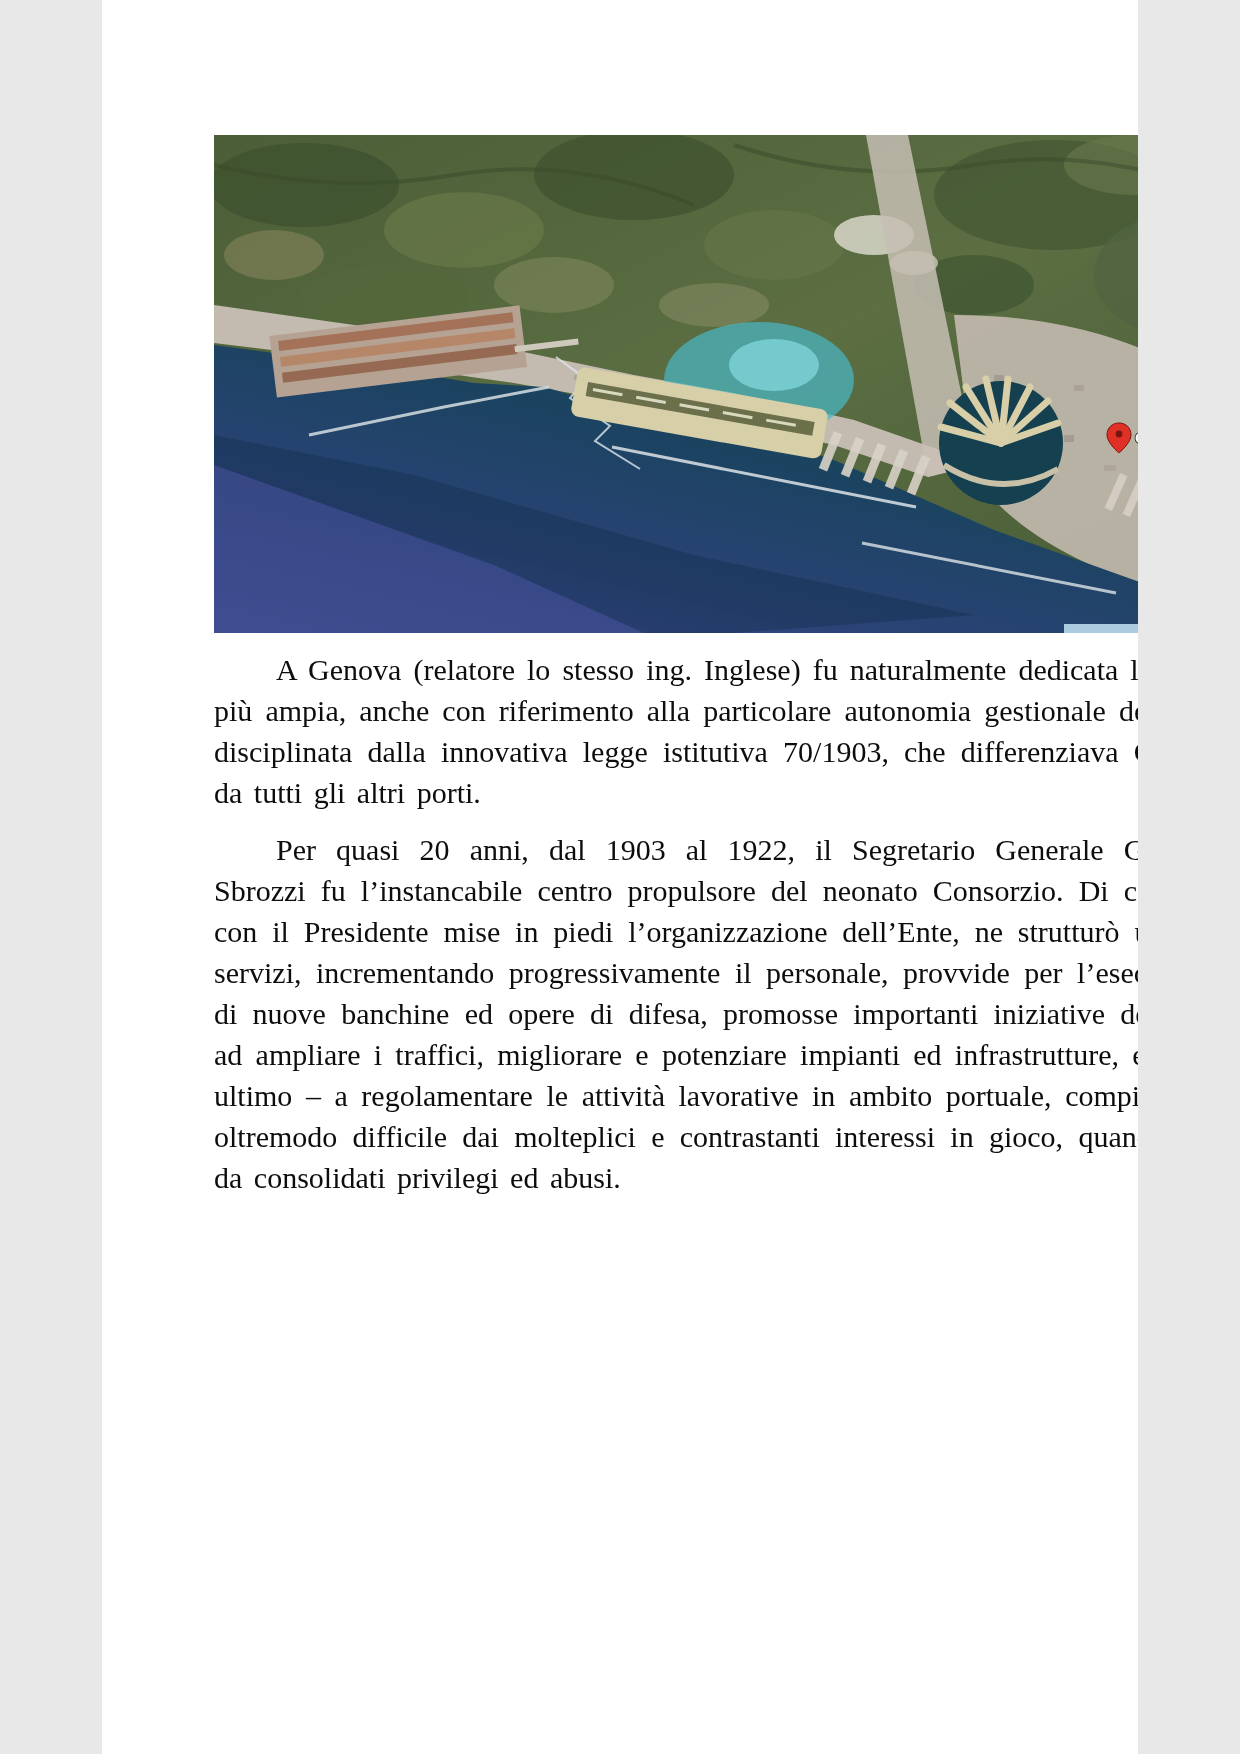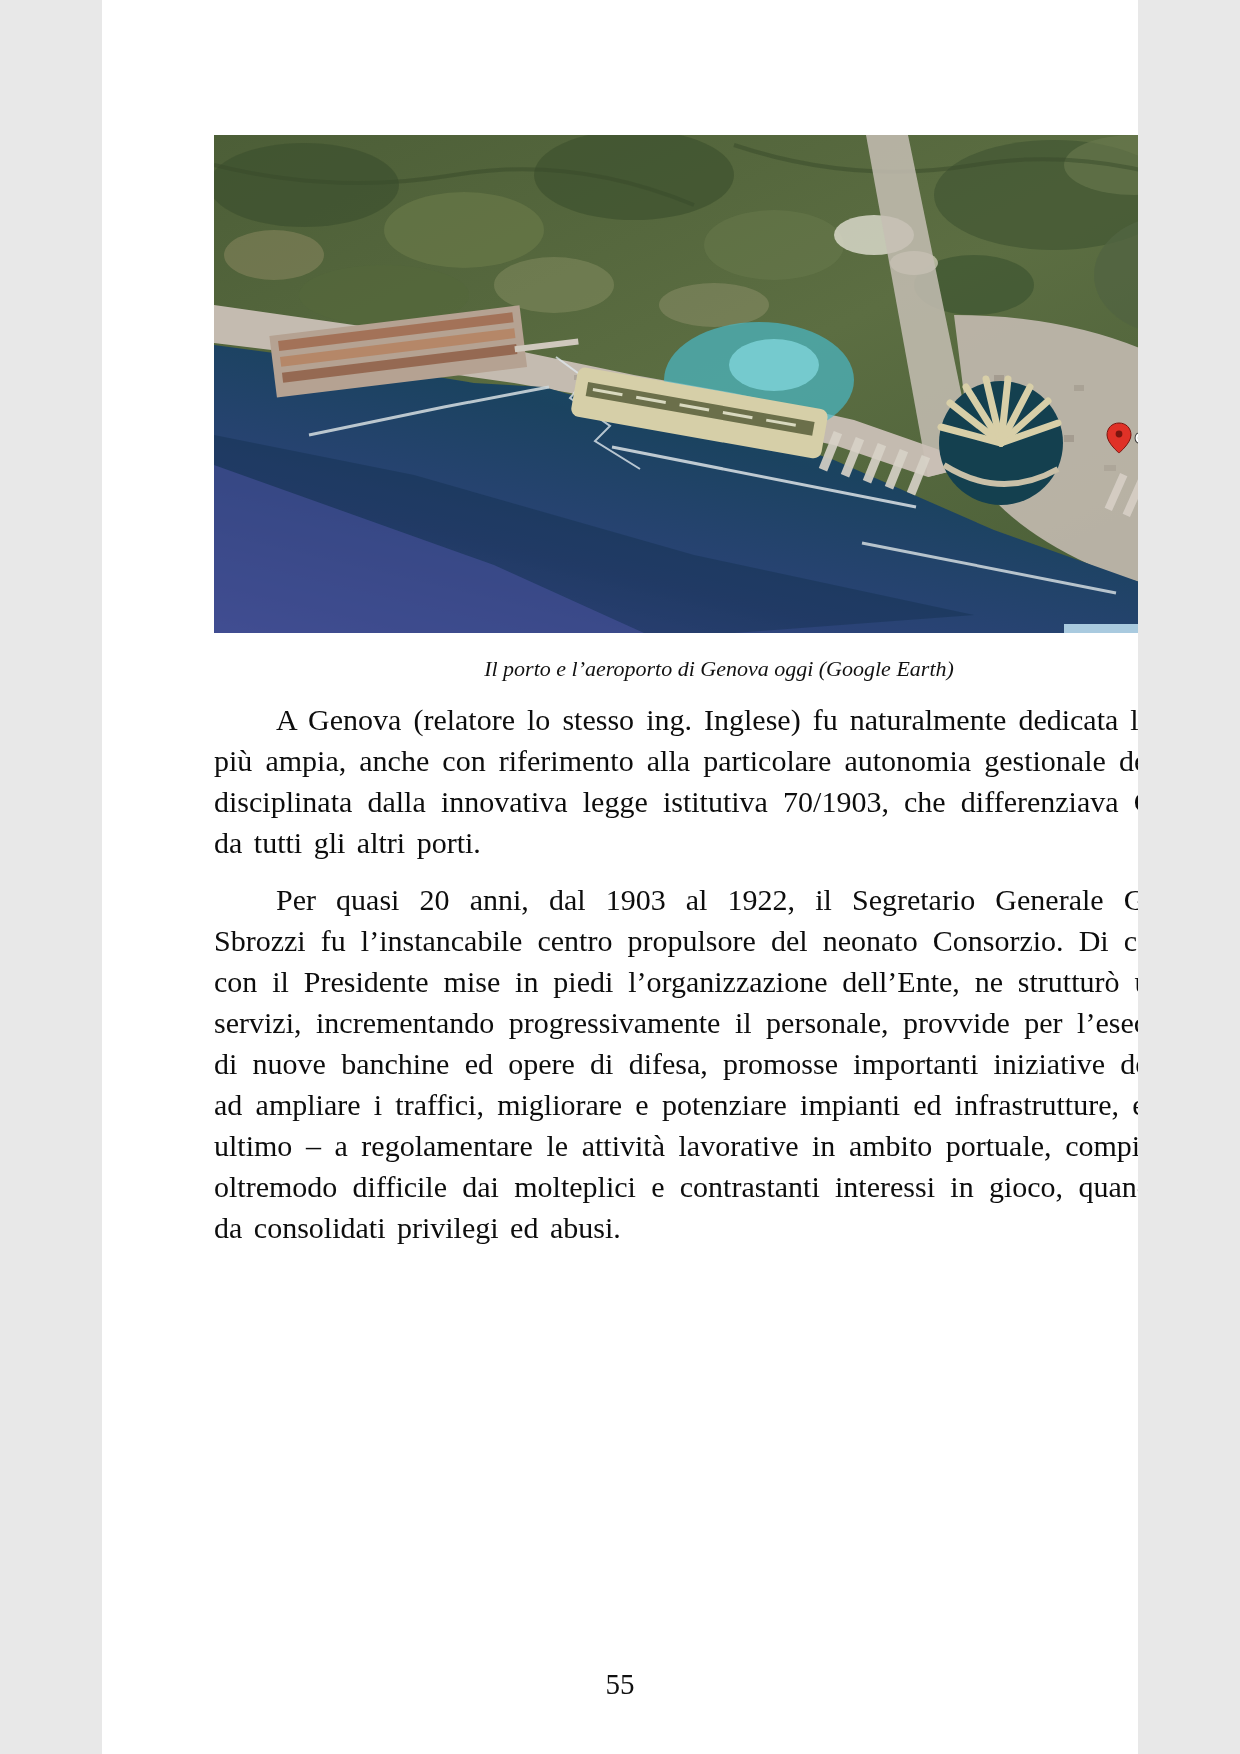--- a/index.html
+++ b/index.html
@@ -188,23 +188,21 @@
           <path d="M905 288 C898 288 893 293 893 300 C893 308 905 318 905 318 C905 318 917 308 917 300 C917 293 912 288 905 288 Z" stroke="#7a150f" stroke-width="1" fill="#e03127"></path>
           <circle cx="905" cy="299" r="3.4" fill="#7a150f"></circle>
         </g>
         <text x="921" y="308" class="maplabel">Genova</text>
 
         <rect x="850" y="489" width="160" height="9" fill="#a9cadf"></rect>
         <rect x="1001" y="485" width="8" height="10" fill="#0a0a0a"></rect>
       </svg>
     </figure>
 
-    <div class="caption">Il porto e l’aeroporto di Genova oggi (Google Earth)</div>
 
     <div class="bodytext">
       <p>A Genova (relatore lo stesso ing. Inglese) fu naturalmente dedicata l’analisi più ampia, anche con riferimento alla particolare autonomia gestionale del CAP disciplinata dalla innovativa legge istitutiva 70/1903, che differenziava Genova da tutti gli altri porti.</p>
       <p>Per quasi 20 anni, dal 1903 al 1922, il Segretario Generale Gabriele Sbrozzi fu l’instancabile centro propulsore del neonato Consorzio. Di concerto con il Presidente mise in piedi l’organizzazione dell’Ente, ne strutturò uffici e servizi, incrementando progressivamente il personale, provvide per l’esecuzione di nuove banchine ed opere di difesa, promosse importanti iniziative destinate ad ampliare i traffici, migliorare e potenziare impianti ed infrastrutture, e - non ultimo – a regolamentare le attività lavorative in ambito portuale, compito reso oltremodo difficile dai molteplici e contrastanti interessi in gioco, quando non da consolidati privilegi ed abusi.</p>
     </div>
 
   </div>
 
-  <div class="page-number">55</div>
 </div>
 
 </body></html>

